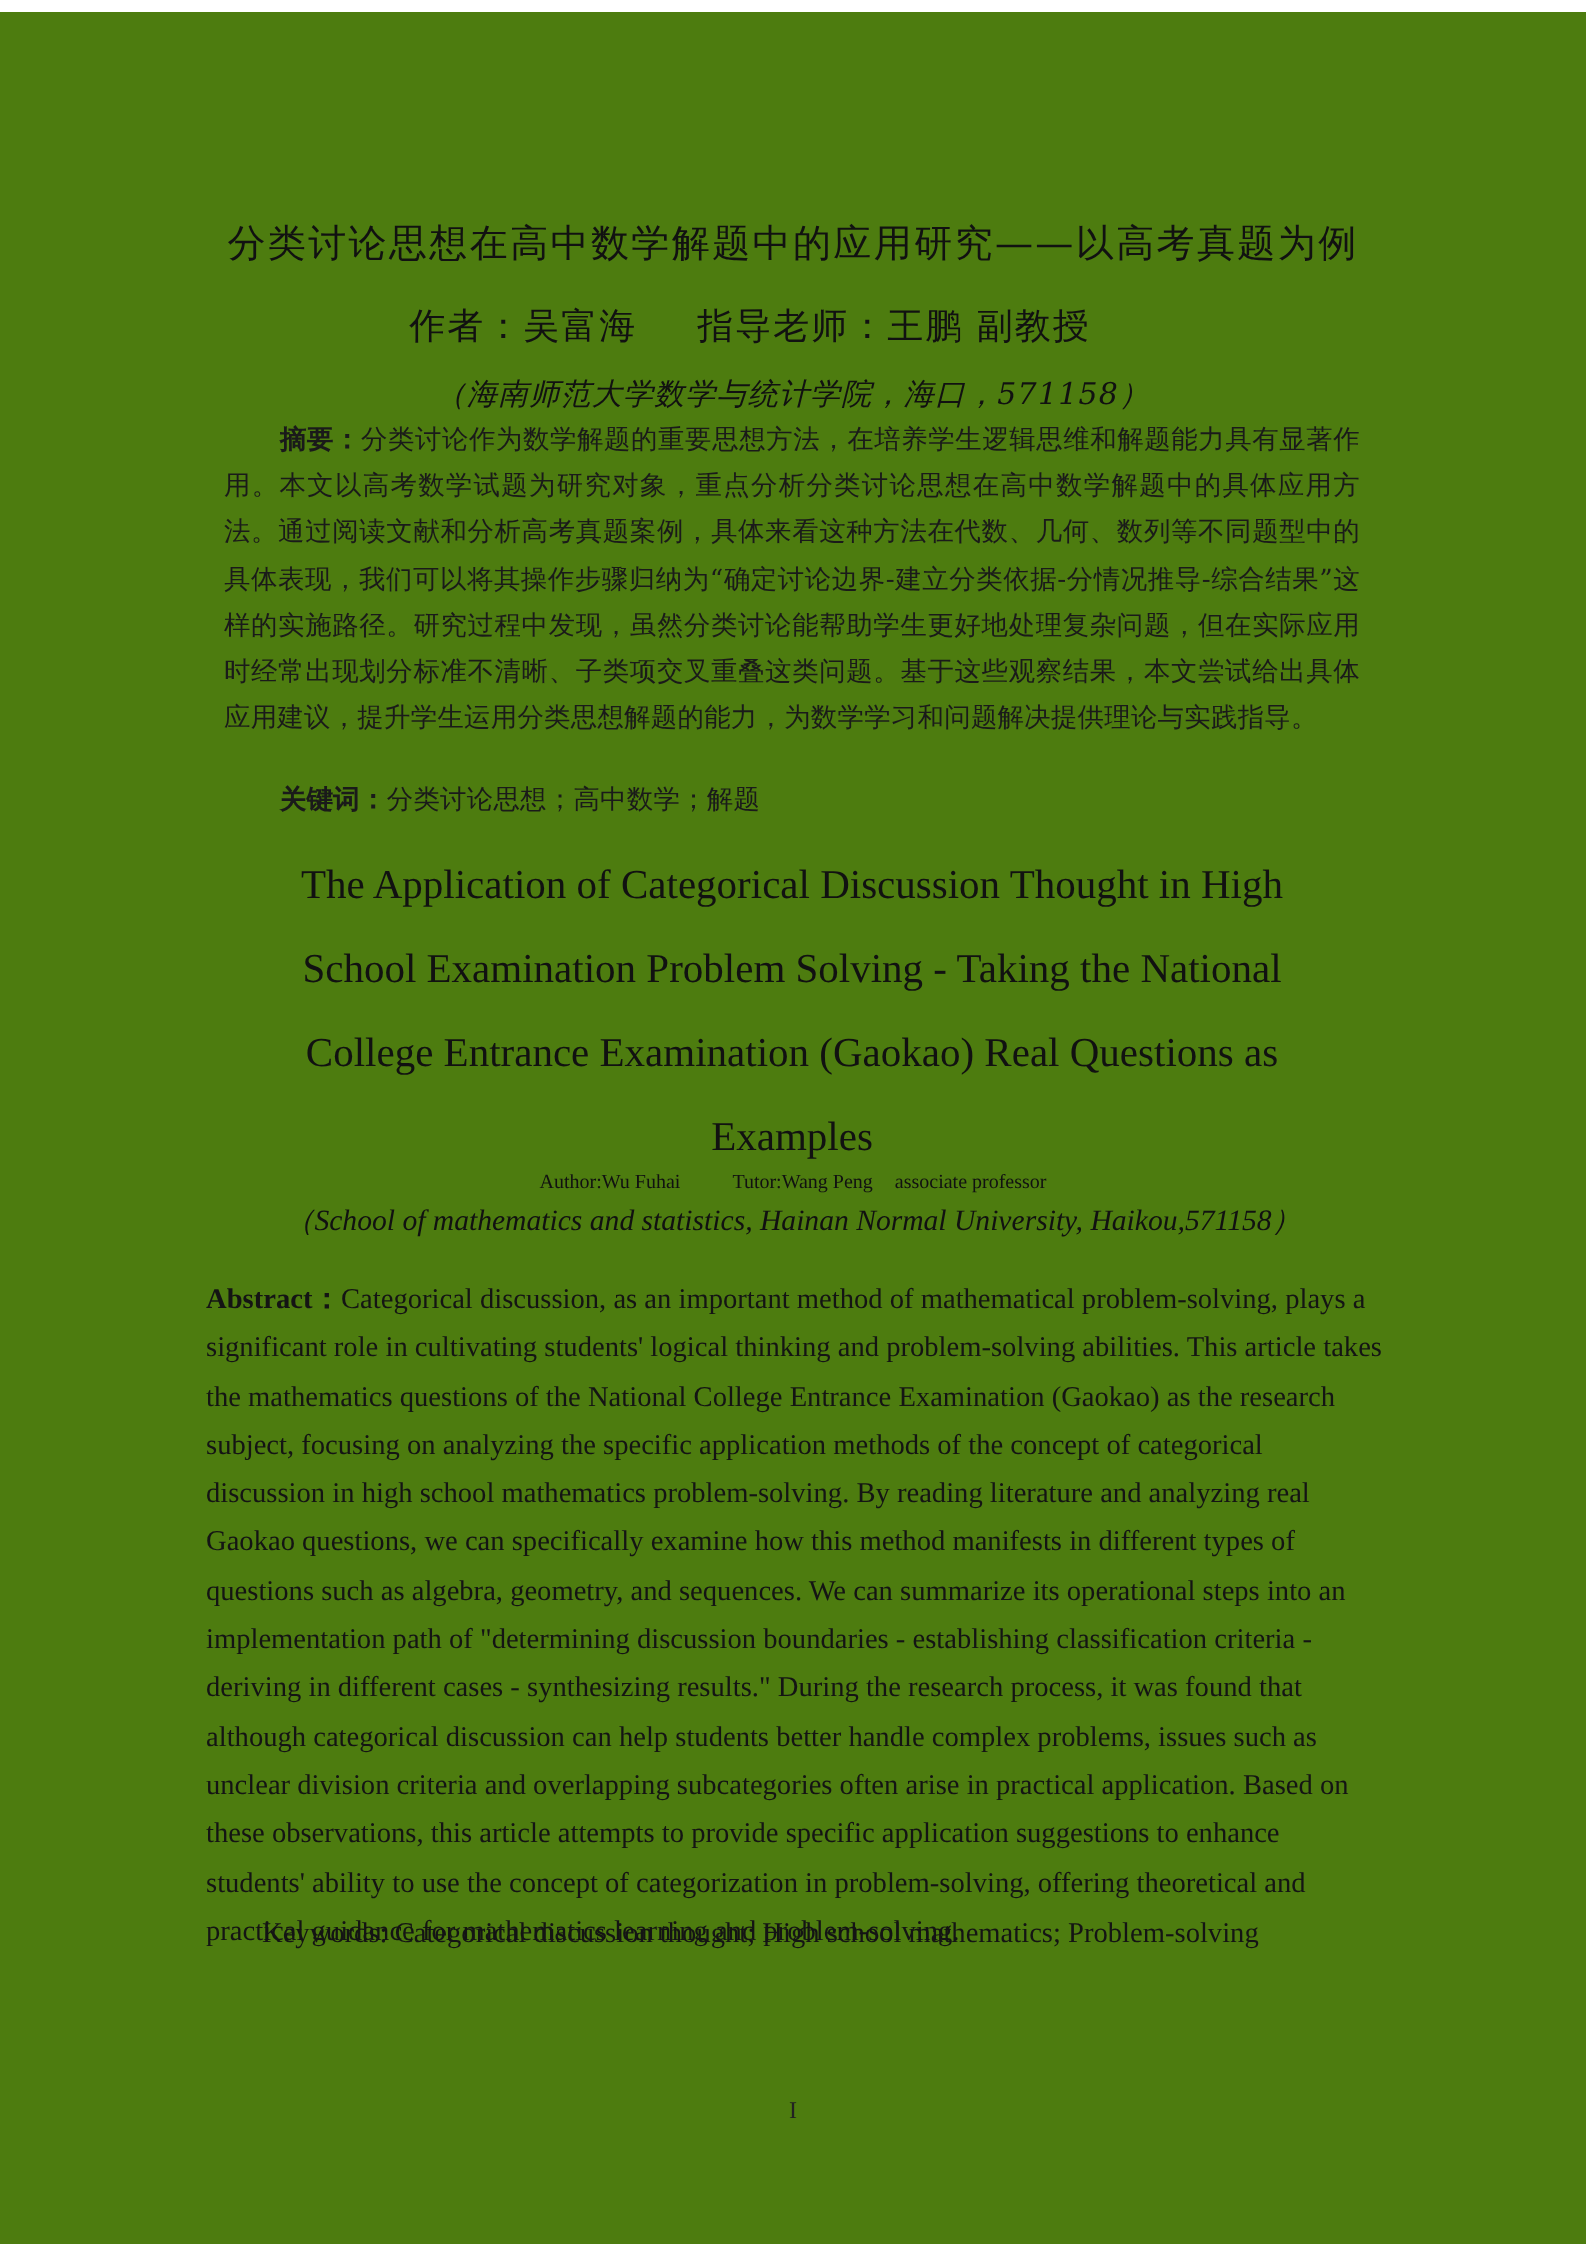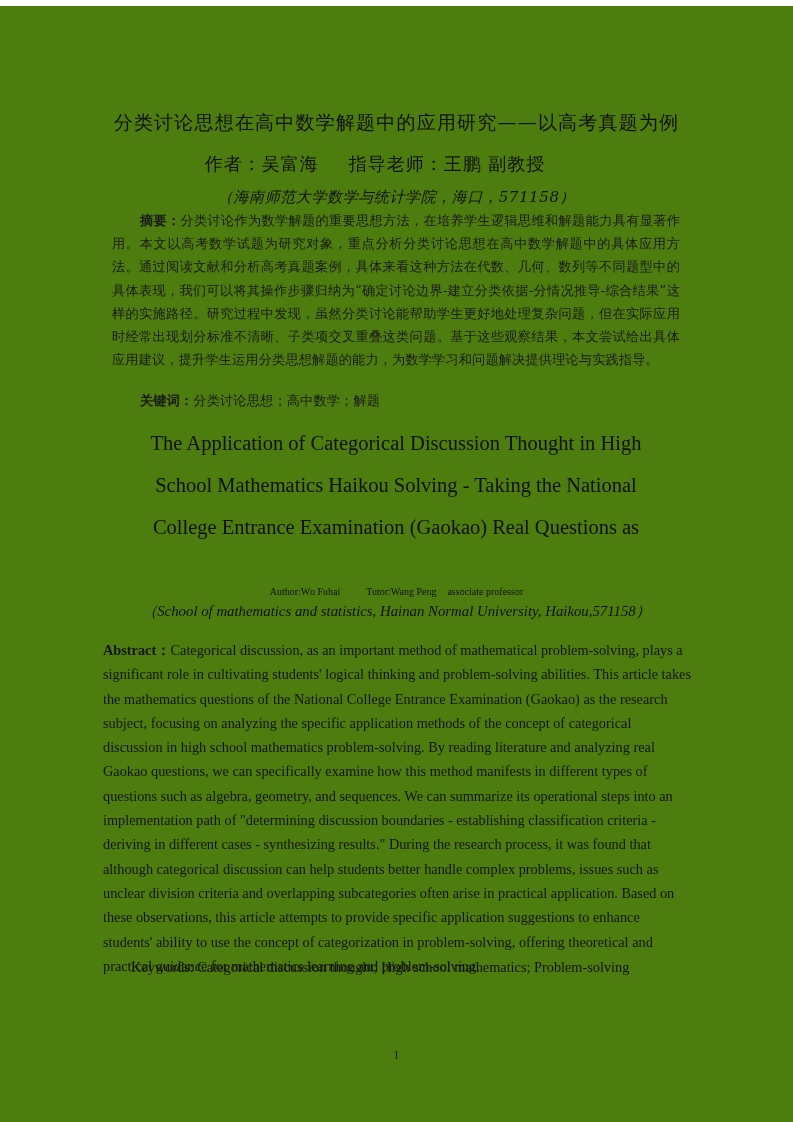--- a/index.html
+++ b/index.html
@@ -188,22 +188,23 @@
   <div class="cn-abstract">
     <span class="lbl">摘要：</span><span>分类讨论作为数学解题的重要思想方法，在培养学生逻辑思维和解题能力具有显著作用。本文以高考数学试题为研究对象，重点分析分类讨论思想在高中数学解题中的具体应用方法。通过阅读文献和分析高考真题案例，具体来看这种方法在代数、几何、数列等不同题型中的具体表现，我们可以将其操作步骤归纳为“确定讨论边界-建立分类依据-分情况推导-综合结果”这样的实施路径。研究过程中发现，虽然分类讨论能帮助学生更好地处理复杂问题，但在实际应用时经常出现划分标准不清晰、子类项交叉重叠这类问题。基于这些观察结果，本文尝试给出具体应用建议，提升学生运用分类思想解题的能力，为数学学习和问题解决提供理论与实践指导。</span>
   </div>
 
   <div class="cn-keywords">
     <span class="lbl">关键词：</span><span>分类讨论思想；高中数学；解题</span>
   </div>
 
   <div class="en-title">
     <div>The Application of Categorical Discussion Thought in High</div>
-    <div>School Mathematics Haikou Solving - Taking the National</div>
+    <div>School Examination Problem Solving - Taking the National</div>
     <div>College Entrance Examination (Gaokao) Real Questions as</div>
+    <div>Examples</div>
   </div>
 
   <div class="en-authors">
     <span>Author:</span><span>Wu Fuhai</span><span class="gap"></span><span>Tutor:</span><span>Wang Peng</span><span class="gap-s"></span><span>associate professor</span>
   </div>
 
   <div class="en-affil">（School of mathematics and statistics, Hainan Normal University, Haikou,571158）</div>
 
   <div class="en-abstract">
     <span class="lbl">Abstract：</span><span>Categorical discussion, as an important method of mathematical problem-solving, plays a significant role in cultivating students' logical thinking and problem-solving abilities. This article takes the mathematics questions of the National College Entrance Examination (Gaokao) as the research subject, focusing on analyzing the specific application methods of the concept of categorical discussion in high school mathematics problem-solving. By reading literature and analyzing real Gaokao questions, we can specifically examine how this method manifests in different types of questions such as algebra, geometry, and sequences. We can summarize its operational steps into an implementation path of "determining discussion boundaries - establishing classification criteria - deriving in different cases - synthesizing results." During the research process, it was found that although categorical discussion can help students better handle complex problems, issues such as unclear division criteria and overlapping subcategories often arise in practical application. Based on these observations, this article attempts to provide specific application suggestions to enhance students' ability to use the concept of categorization in problem-solving, offering theoretical and practical guidance for mathematics learning and problem-solving.</span>

